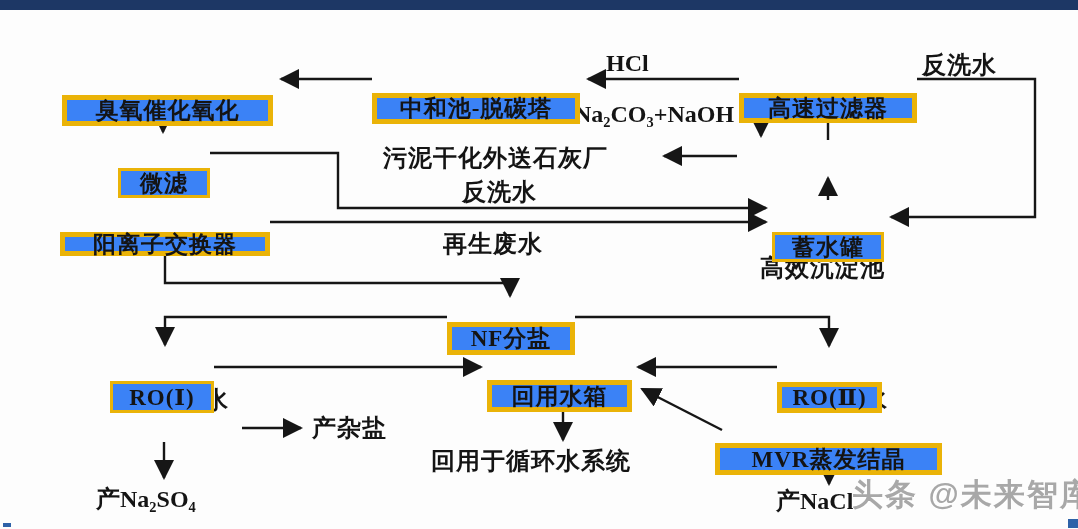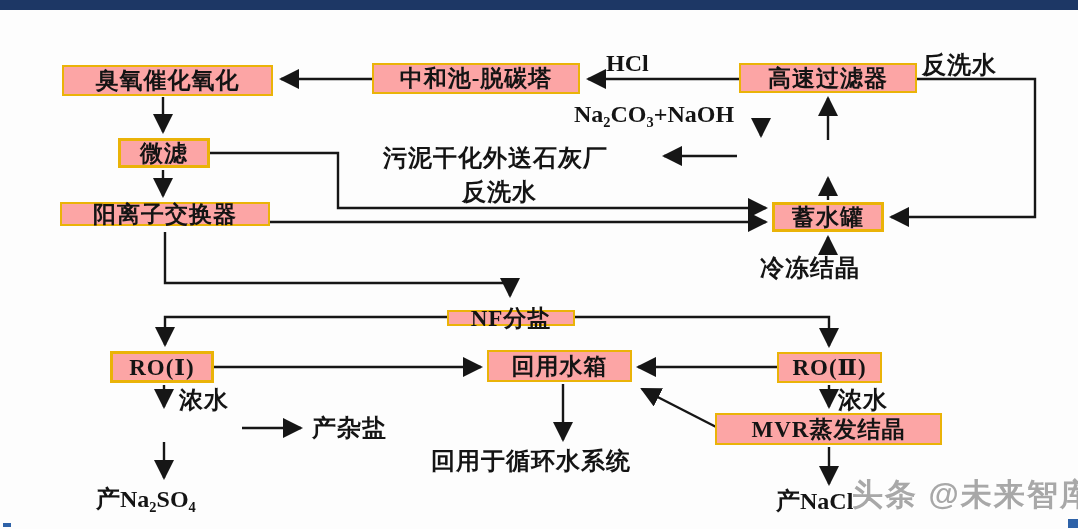--- a/index.html
+++ b/index.html
@@ -5,24 +5,24 @@
   html,body{margin:0;padding:0;background:#fff;}
   .stage{
     position:relative;width:1078px;height:529px;overflow:hidden;background:#fdfdfd;
     font-family:"Liberation Serif","DejaVu Serif",serif;color:#141414;
   }
   .topbar{position:absolute;left:0;top:0;width:1078px;height:10px;background:#1d3765;}
   .accent{position:absolute;background:#2e62a8;}
   .accent.bl{left:3px;top:523px;width:8px;height:4px;}
   .accent.br{left:1068px;top:519px;width:10px;height:9px;}
   .node{
-    position:absolute;border:2px solid #eab308;background:#fca5a5;
+    position:absolute;border:5px solid #eab308;background:#3b82f6;
     display:flex;align-items:center;justify-content:center;
     font-size:23px;font-weight:600;white-space:nowrap;letter-spacing:1px;line-height:1;
-    box-sizing:border-box;z-index:3;
+    box-sizing:border-box;z-index:3;margin-top:30px;
   }
   .node.heavy{border-width:3px;}
   .lbl{
     position:absolute;white-space:nowrap;font-size:24px;font-weight:600;
     letter-spacing:1px;line-height:1;z-index:2;
   }
   .lbl.chem{font-size:24px;font-weight:700;letter-spacing:0;}
   .watermark{
     position:absolute;left:852px;top:474px;font-size:31px;font-weight:700;
     color:#a8a8a8;letter-spacing:2px;z-index:4;
@@ -70,32 +70,33 @@
     <path d="M917 79 L1035 79 L1035 217 L891 217" marker-end="url(#arw)"></path>
     <path d="M828 251 L828 237" marker-end="url(#arw)"></path>
   </svg>
 
   <div class="node" style="left:62px;top:65px;width:211px;height:31px">臭氧催化氧化</div>
   <div class="node" style="left:372px;top:63px;width:208px;height:31px">中和池-脱碳塔</div>
   <div class="node" style="left:739px;top:63px;width:178px;height:30px">高速过滤器</div>
   <div class="node heavy" style="left:118px;top:138px;width:92px;height:30px">微滤</div>
   <div class="node" style="left:60px;top:202px;width:210px;height:24px">阳离子交换器</div>
   <div class="node heavy" style="left:772px;top:202px;width:112px;height:30px">蓄水罐</div>
-  <div class="node" style="left:447px;top:310px;width:128px;height:16px">NF分盐</div>
+  <div class="node" style="left:447px;top:292px;width:128px;height:33px">NF分盐</div>
   <div class="node" style="left:487px;top:350px;width:145px;height:32px">回用水箱</div>
   <div class="node heavy" style="left:110px;top:351px;width:104px;height:32px">RO(Ⅰ)</div>
   <div class="node" style="left:777px;top:352px;width:105px;height:31px">RO(Ⅱ)</div>
   <div class="node" style="left:715px;top:413px;width:227px;height:32px">MVR蒸发结晶</div>
 
   <div class="lbl chem" style="left:606px;top:51px">HCl</div>
   <div class="lbl" style="left:922px;top:53px">反洗水</div>
   <div class="lbl chem" style="left:574px;top:102px">Na₂CO₃+NaOH</div>
   <div class="lbl" style="left:383px;top:146px">污泥干化外送石灰厂</div>
   <div class="lbl" style="left:462px;top:180px">反洗水</div>
-  <div class="lbl" style="left:760px;top:256px">冷冻结晶</div>
+  <div class="lbl" style="left:443px;top:232px">再生废水</div>
+  <div class="lbl" style="left:760px;top:256px">高效沉淀池</div>
   <div class="lbl" style="left:179px;top:388px">浓水</div>
   <div class="lbl" style="left:838px;top:388px">浓水</div>
   <div class="lbl" style="left:312px;top:416px">产杂盐</div>
   <div class="lbl" style="left:431px;top:449px">回用于循环水系统</div>
   <div class="lbl chem" style="left:96px;top:487px">产Na₂SO₄</div>
   <div class="lbl chem" style="left:776px;top:489px">产NaCl</div>
 
   <div class="watermark">头条 @未来智库</div>
 
   <div class="accent bl"></div>

